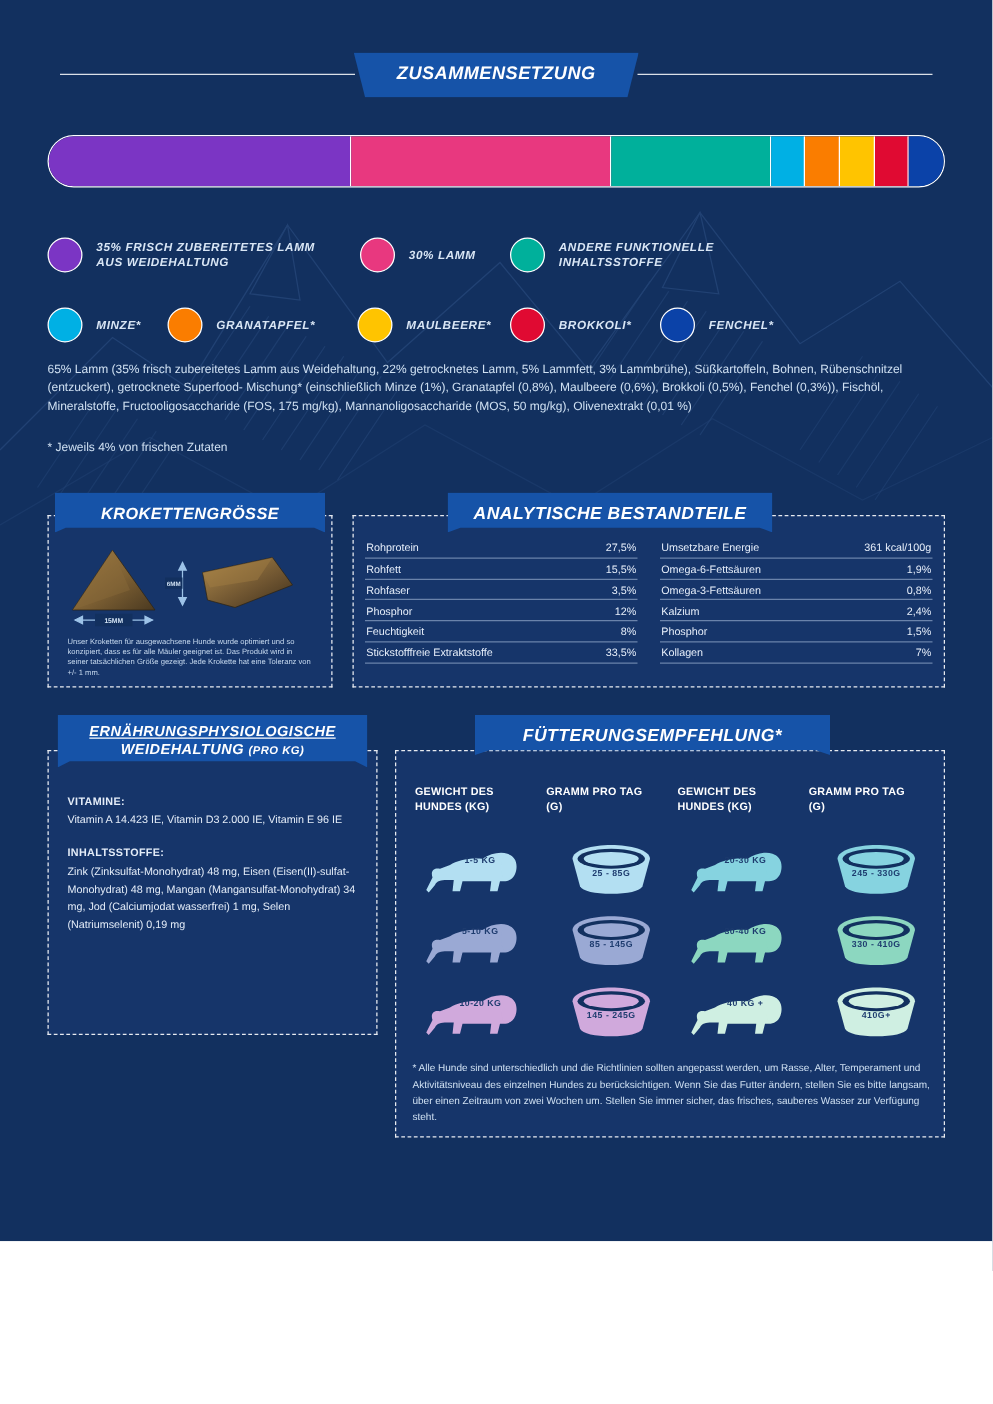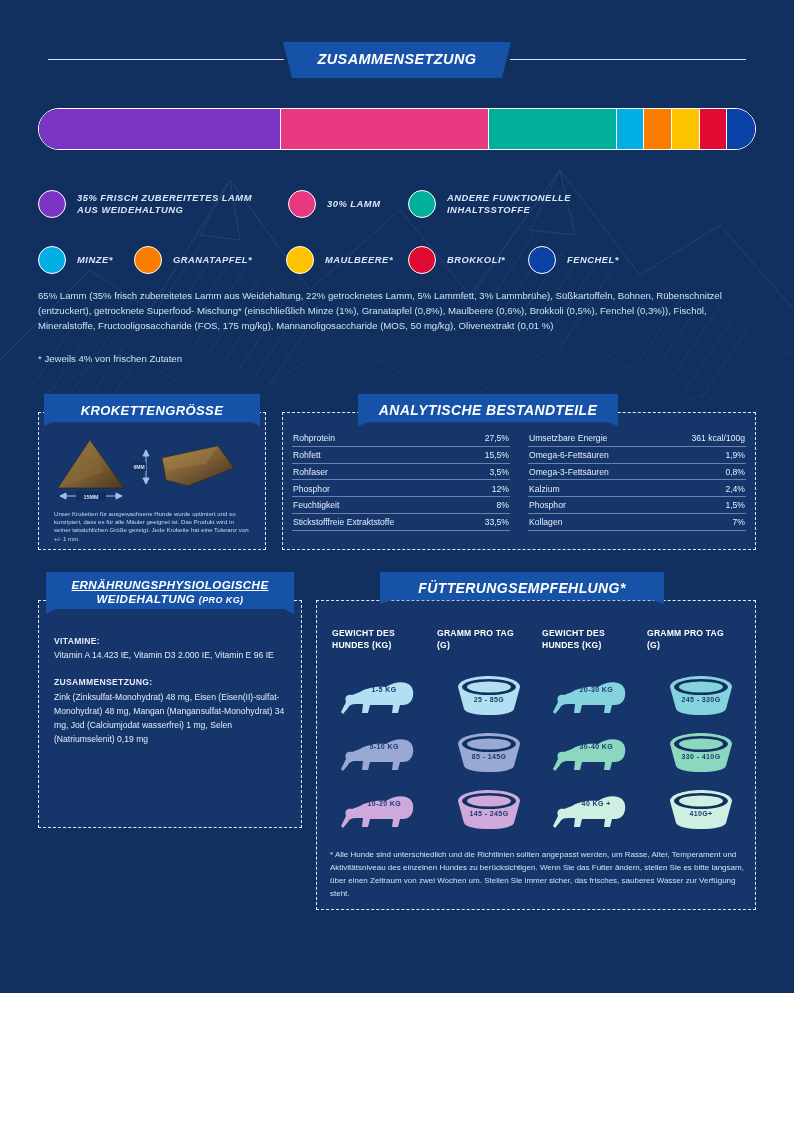--- a/index.html
+++ b/index.html
@@ -405,21 +405,21 @@
       <span class="b1">ERNÄHRUNGSPHYSIOLOGISCHE</span>
       <span class="b2">
         <span>WEIDEHALTUNG</span>
         <span class="small">(PRO KG)</span>
       </span>
     </div>
     <div class="nutri-body">
       <span class="hd">VITAMINE:</span>
       <span>Vitamin A 14.423 IE, Vitamin D3 2.000 IE, Vitamin E 96 IE</span>
       <span class="gap"></span>
-      <span class="hd">ZUSAMMENSETZUNG:</span>
+      <span class="hd">INHALTSSTOFFE:</span>
       <span>Zink (Zinksulfat-Monohydrat) 48 mg, Eisen (Eisen(II)-sulfat-Monohydrat) 48 mg, Mangan (Mangansulfat-Monohydrat) 34 mg, Jod (Calciumjodat wasserfrei) 1 mg, Selen (Natriumselenit) 0,19 mg</span>
     </div>
 
     <div class="dbox" id="feed-box"></div>
     <div class="banner feed-banner">
       <span class="b1">FÜTTERUNGSEMPFEHLUNG*</span>
     </div>
     <div class="feed-cols">
       <div class="feed-col-hd">GEWICHT DES
 HUNDES (KG)</div>

